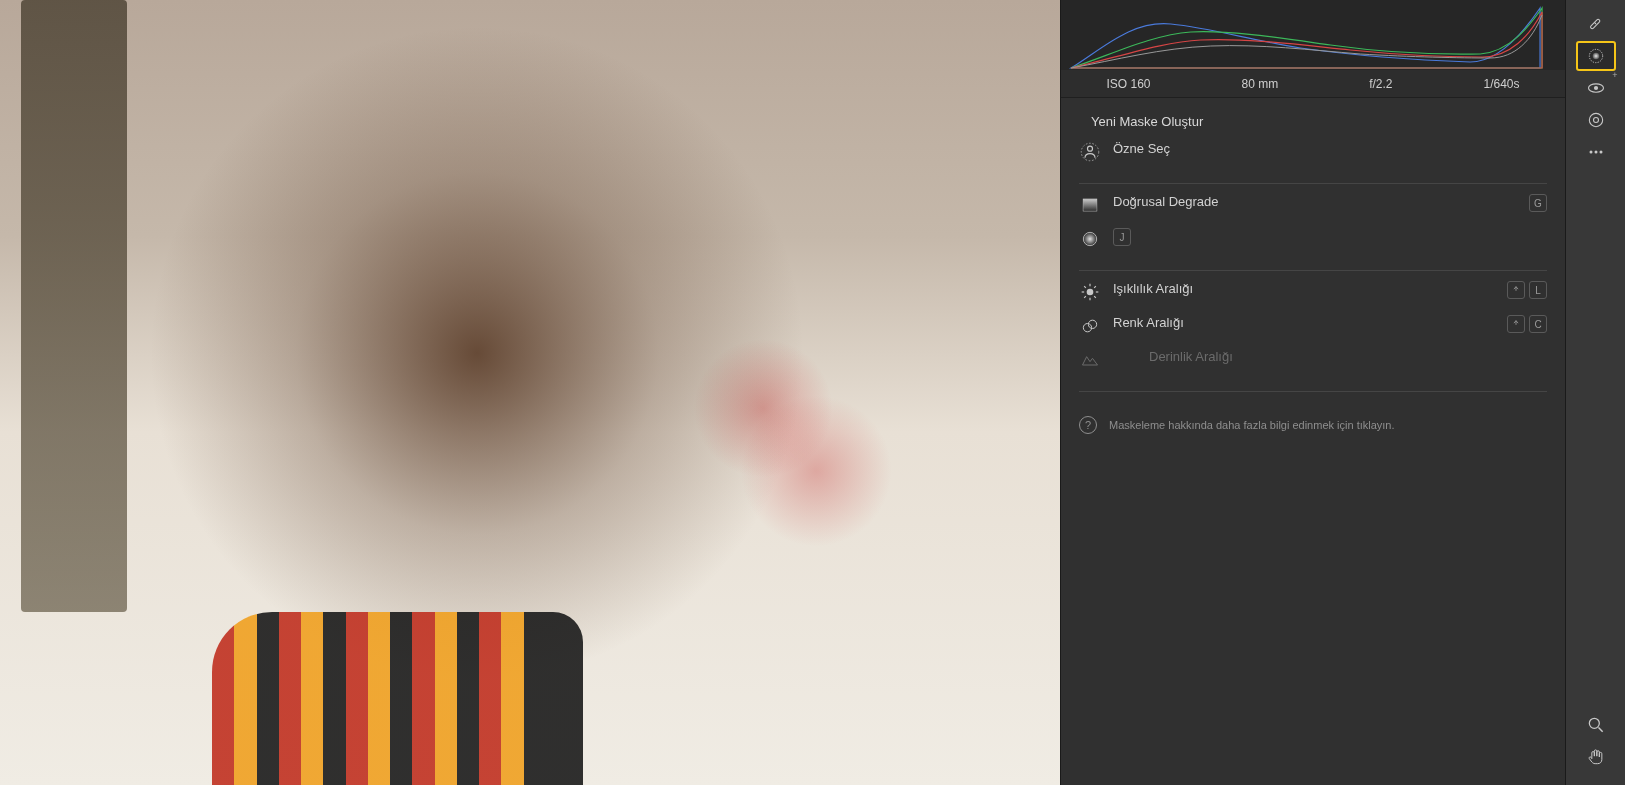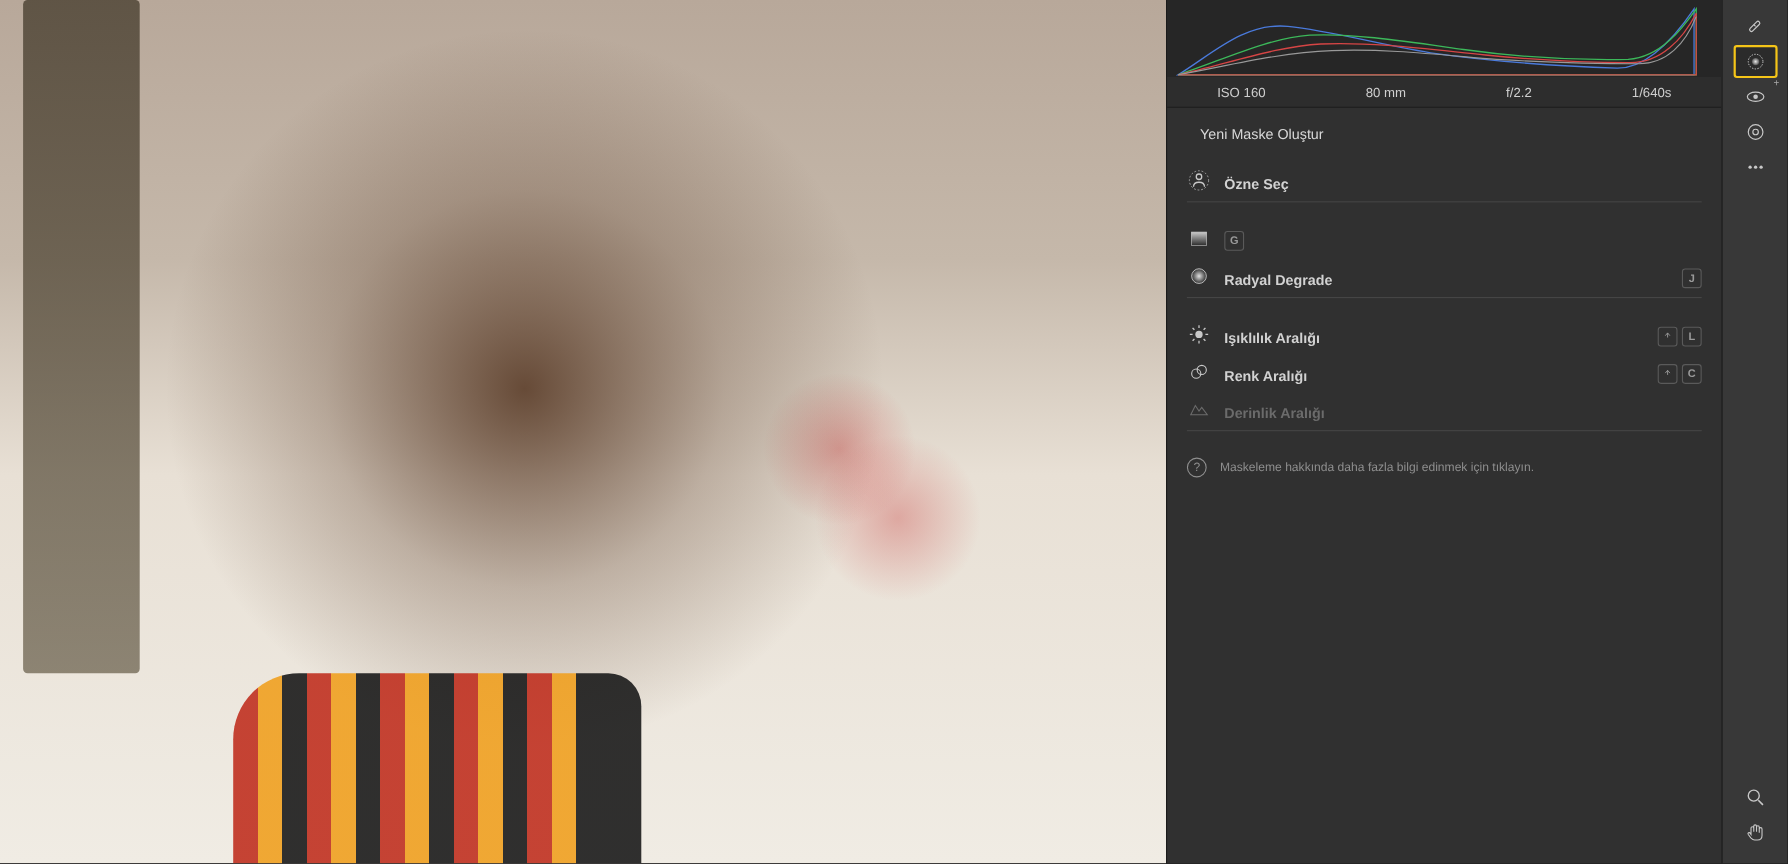--- a/index.html
+++ b/index.html
@@ -81,44 +81,43 @@
       overflow-y: auto;
     }
     .section-header {
       font-size: 13px;
       color: #d8d8d8;
       padding: 6px 4px 12px;
       margin-left: 12px;
     }
     .mask-item {
       display: flex;
-      align-items: flex-end;
+      align-items: flex-start;
       height: 34px;
       padding: 0 4px;
       cursor: pointer;
       border-radius: 3px;
-      font-weight: bold;
     }
     .mask-item.disabled { color: #6b6b6b; cursor: default; }
     .mask-icon {
       width: 22px;
       height: 22px;
       margin-right: 12px;
       display: flex;
       align-items: center;
       justify-content: center;
       flex-shrink: 0;
     }
     .mask-icon svg { width: 20px; height: 20px; }
     .mask-label {
       flex: 1;
       font-size: 13px;
       color: #d2d2d2;
     }
-    .mask-item.disabled .mask-label { color: #6b6b6b; }
+    .mask-item.disabled .mask-label { color: #6b6b6b; margin-left: 36px; }
     .shortcut-keys {
       display: flex;
       gap: 4px;
     }
     .key-badge {
       border: 1px solid #5a5a5a;
       color: #9a9a9a;
       font-size: 10px;
       min-width: 18px;
       height: 18px;
@@ -233,38 +232,38 @@
             <rect x="4" y="5" width="16" height="14" fill="none" stroke="#c8c8c8" stroke-width="1.2"></rect>
             <rect x="4" y="5" width="16" height="14" fill="url(#lg)"></rect>
             <defs>
               <linearGradient id="lg" x1="0" y1="0" x2="0" y2="1">
                 <stop offset="0" stop-color="#c8c8c8"></stop>
                 <stop offset="1" stop-color="#303030"></stop>
               </linearGradient>
             </defs>
           </svg>
       </span>
+      <span class="mask-label">Doğrusal Degrade</span>
       <span class="shortcut-keys">
         <span class="key-badge">G</span>
       </span>
     </div>
 
     <div class="mask-item">
       <span class="mask-icon">
         <svg viewBox="0 0 24 24">
             <circle cx="12" cy="12" r="8" fill="url(#rg)" stroke="#c8c8c8" stroke-width="1"></circle>
             <defs>
               <radialGradient id="rg">
                 <stop offset="0" stop-color="#e0e0e0"></stop>
                 <stop offset="1" stop-color="#303030"></stop>
               </radialGradient>
             </defs>
           </svg>
       </span>
-      <span class="mask-label">Radyal Degrade</span>
       <span class="shortcut-keys">
         <span class="key-badge">J</span>
       </span>
     </div>
 
     <div class="divider"></div>
 
     <div class="mask-item">
       <span class="mask-icon">
         <svg viewBox="0 0 24 24">

